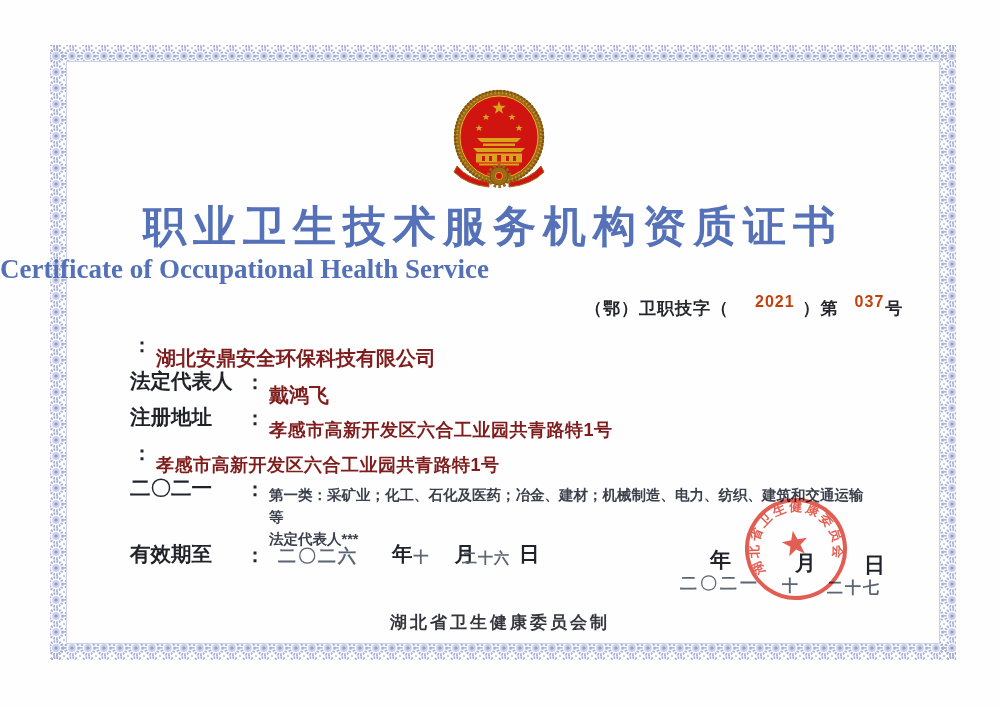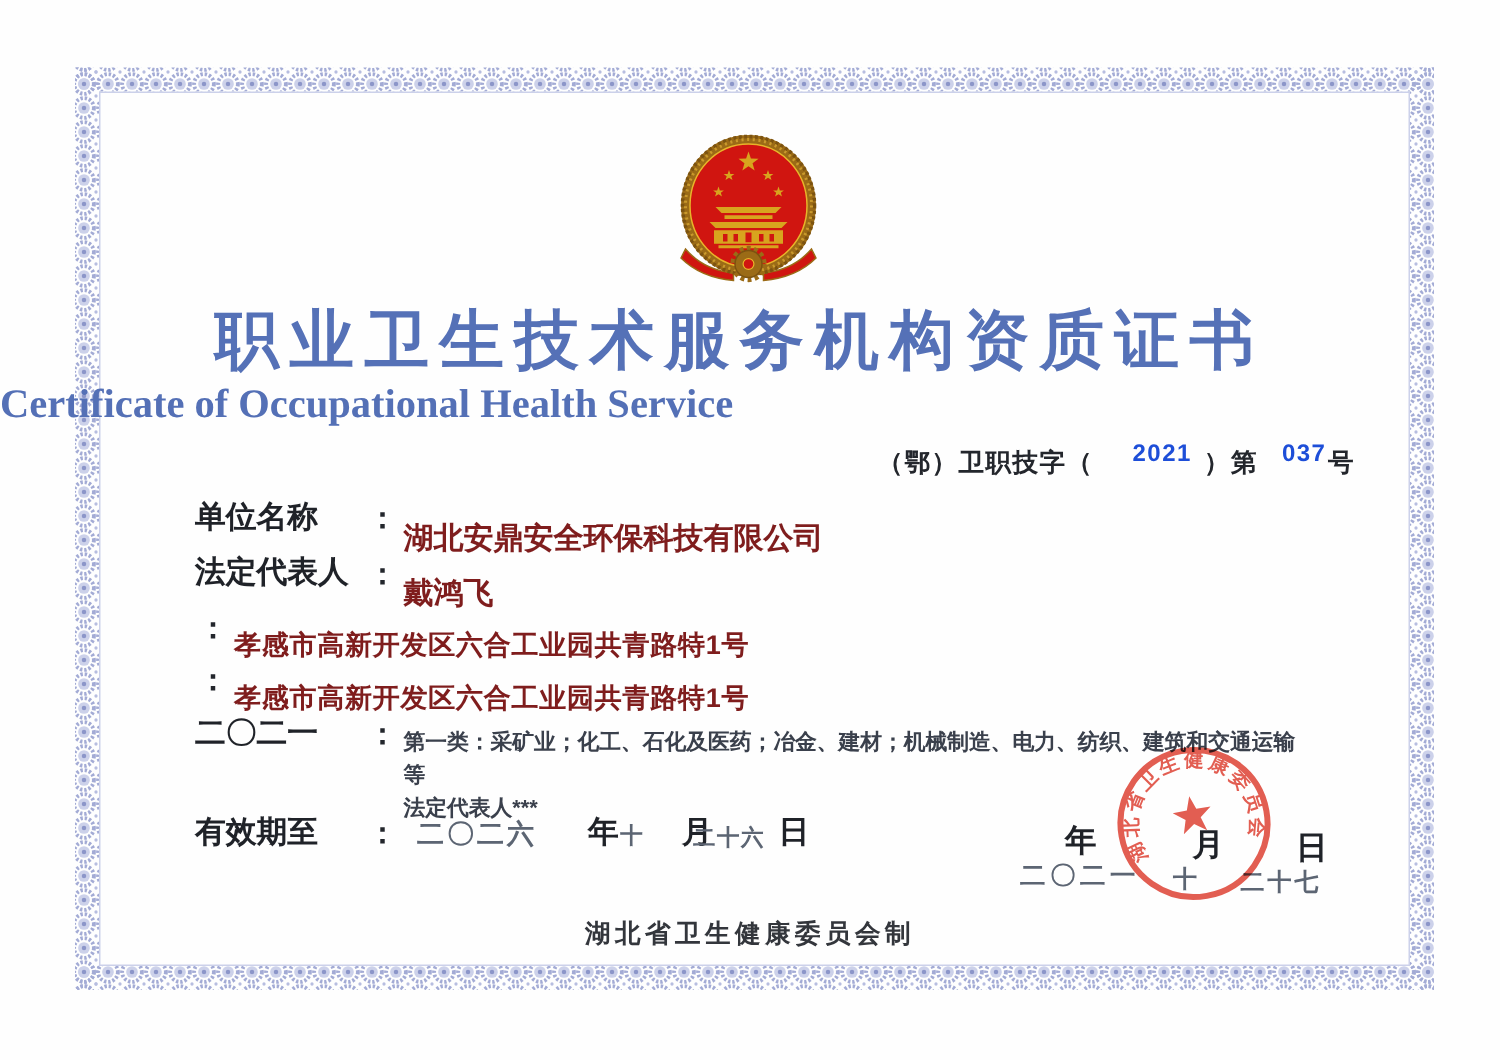--- a/index.html
+++ b/index.html
@@ -12,21 +12,21 @@
   #title-cn{left:0;right:14px;top:198px;text-align:center;
     font-family:"Liberation Serif","DejaVu Serif",serif;font-weight:bold;
     font-size:43px;letter-spacing:7px;color:#5571b7;}
   #title-en{left:0;right:0;top:254px;text-align:left;
     font-family:"Liberation Serif","DejaVu Serif",serif;font-weight:bold;
     font-size:27px;color:#5470b6;}
 
   
   #cert-no{left:585px;top:297px;font-weight:bold;font-size:17px;letter-spacing:1px;
     white-space:nowrap;color:#23262c;}
-  #cert-no .ov{font-weight:bold;color:#1d4ed8;font-size:16px;position:relative;top:-7px;letter-spacing:1px;}
+  #cert-no .ov{font-weight:bold;color:#c2410c;font-size:16px;position:relative;top:-7px;letter-spacing:1px;}
   #cert-no .ov-year{margin-left:26px;margin-right:8px;}
   #cert-no .ov-serial{margin-left:16px;margin-right:1px;}
 
   
   .row{position:absolute;left:130px;display:flex;align-items:flex-start;white-space:nowrap;}
   .flabel{width:113px;display:inline-flex;justify-content:space-between;
     font-weight:bold;font-size:20.5px;color:#1f2228;}
   .colon{font-weight:bold;font-size:20px;margin-left:2px;position:relative;top:2px;}
   .fvalue{margin-left:4px;font-weight:bold;color:#7f1d1d;position:relative;top:15px;}
   .v-20{font-size:20px;}
@@ -119,30 +119,30 @@
   </svg>
 
   <div class="abs" id="title-cn">职业卫生技术服务机构资质证书</div>
   <div class="abs" id="title-en">Certificate of Occupational Health Service</div>
 
   <div class="abs" id="cert-no">
     <span>（鄂）卫职技字（</span><span class="ov ov-year">2021</span><span>）第</span><span class="ov ov-serial">037</span><span>号</span>
   </div>
 
   <div class="row" style="top:330px">
-    <span class="flabel">单位名称</span>
       <span class="colon">：</span>
       <span class="fvalue v-20">湖北安鼎安全环保科技有限公司</span>
   </div>
   <div class="row" style="top:367px">
     <span class="flabel">法定代表人</span>
       <span class="colon">：</span>
       <span class="fvalue v-20">戴鸿飞</span>
   </div>
   <div class="row" style="top:403px">
+    <span class="flabel">注册地址</span>
       <span class="colon">：</span>
       <span class="fvalue v-18">孝感市高新开发区六合工业园共青路特1号</span>
   </div>
   <div class="row" style="top:438px">
       <span class="colon">：</span>
       <span class="fvalue v-18">孝感市高新开发区六合工业园共青路特1号</span>
   </div>
 
   <div class="row" style="top:474px">
     <span class="flabel">二〇二一</span>

